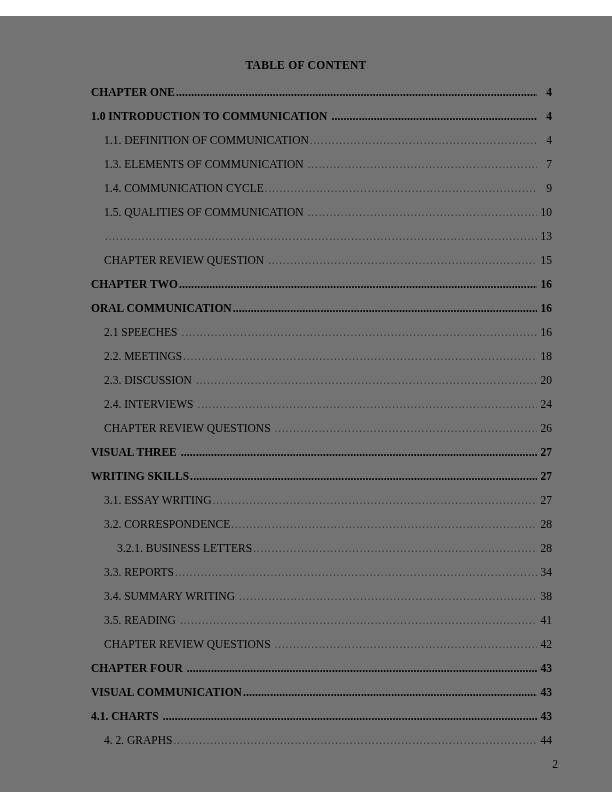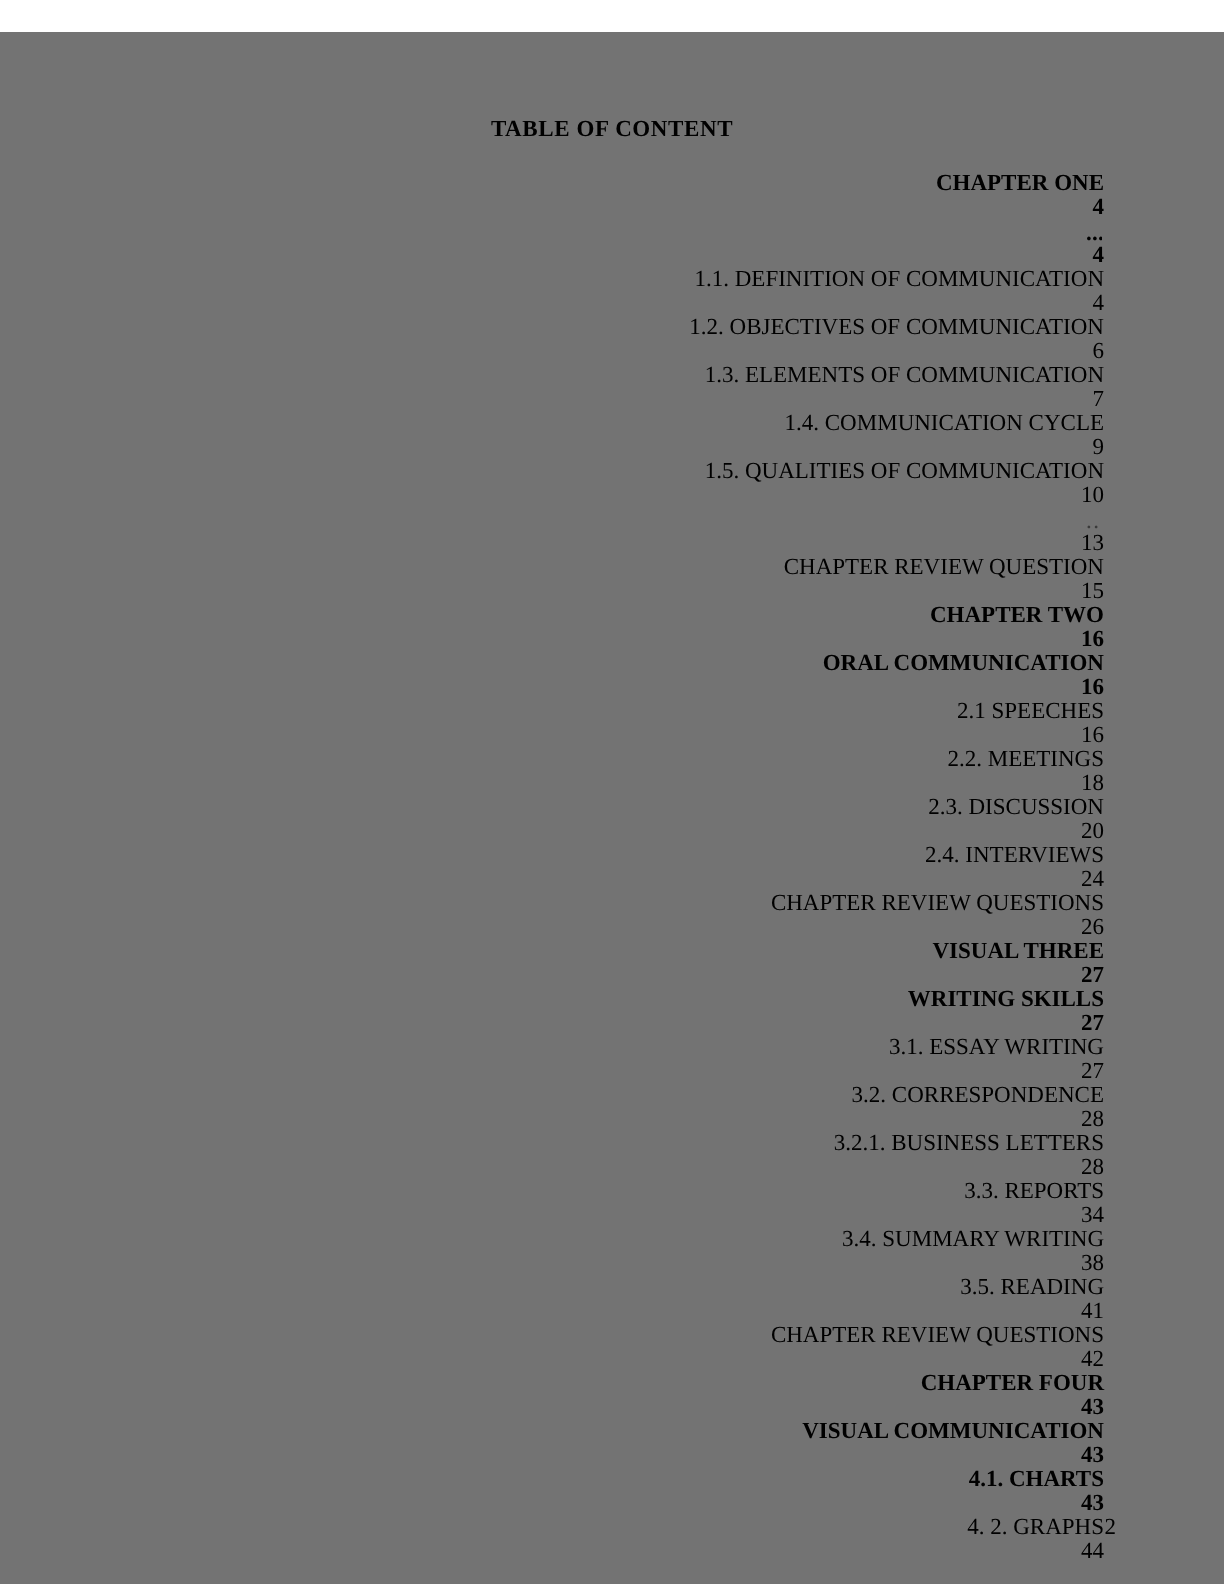--- a/index.html
+++ b/index.html
@@ -33,25 +33,24 @@
 
   .toc {
     position: absolute;
     left: 91px;
     top: 70px;
     width: 461px;
   }
 
   .toc-entry {
     display: flex;
-    align-items: flex-end;
+    align-items: flex-start;
     height: 24px;
     font-size: 11.5px;
     white-space: nowrap;
-    flex-direction: column;
   }
 
   .entry-label {
     flex: 0 0 auto;
   }
 
   .leader {
     flex: 1 1 auto;
     min-width: 8px;
     overflow: hidden;
@@ -112,32 +111,28 @@
 
   <div class="doc-title">TABLE OF CONTENT</div>
 
   <div class="toc">
       <div class="toc-entry lvl0 bold">
         <span class="entry-label">CHAPTER ONE</span>
         <span class="leader"></span>
         <span class="entry-page">4</span>
       </div>
       <div class="toc-entry lvl0 bold gap">
+        <span class="entry-label">1.0 INTRODUCTION TO COMMUNICATION</span>
         <span class="leader"></span>
         <span class="entry-page">4</span>
       </div>
       <div class="toc-entry lvl1">
         <span class="entry-label">1.1. DEFINITION OF COMMUNICATION</span>
         <span class="leader"></span>
         <span class="entry-page">4</span>
-      </div>
-      <div class="toc-entry lvl1 gap">
-        <span class="entry-label">1.2. OBJECTIVES OF COMMUNICATION</span>
-        <span class="leader"></span>
-        <span class="entry-page">6</span>
       </div>
       <div class="toc-entry lvl1 gap">
         <span class="entry-label">1.3. ELEMENTS OF COMMUNICATION</span>
         <span class="leader"></span>
         <span class="entry-page">7</span>
       </div>
       <div class="toc-entry lvl1">
         <span class="entry-label">1.4. COMMUNICATION CYCLE</span>
         <span class="leader"></span>
         <span class="entry-page">9</span>

